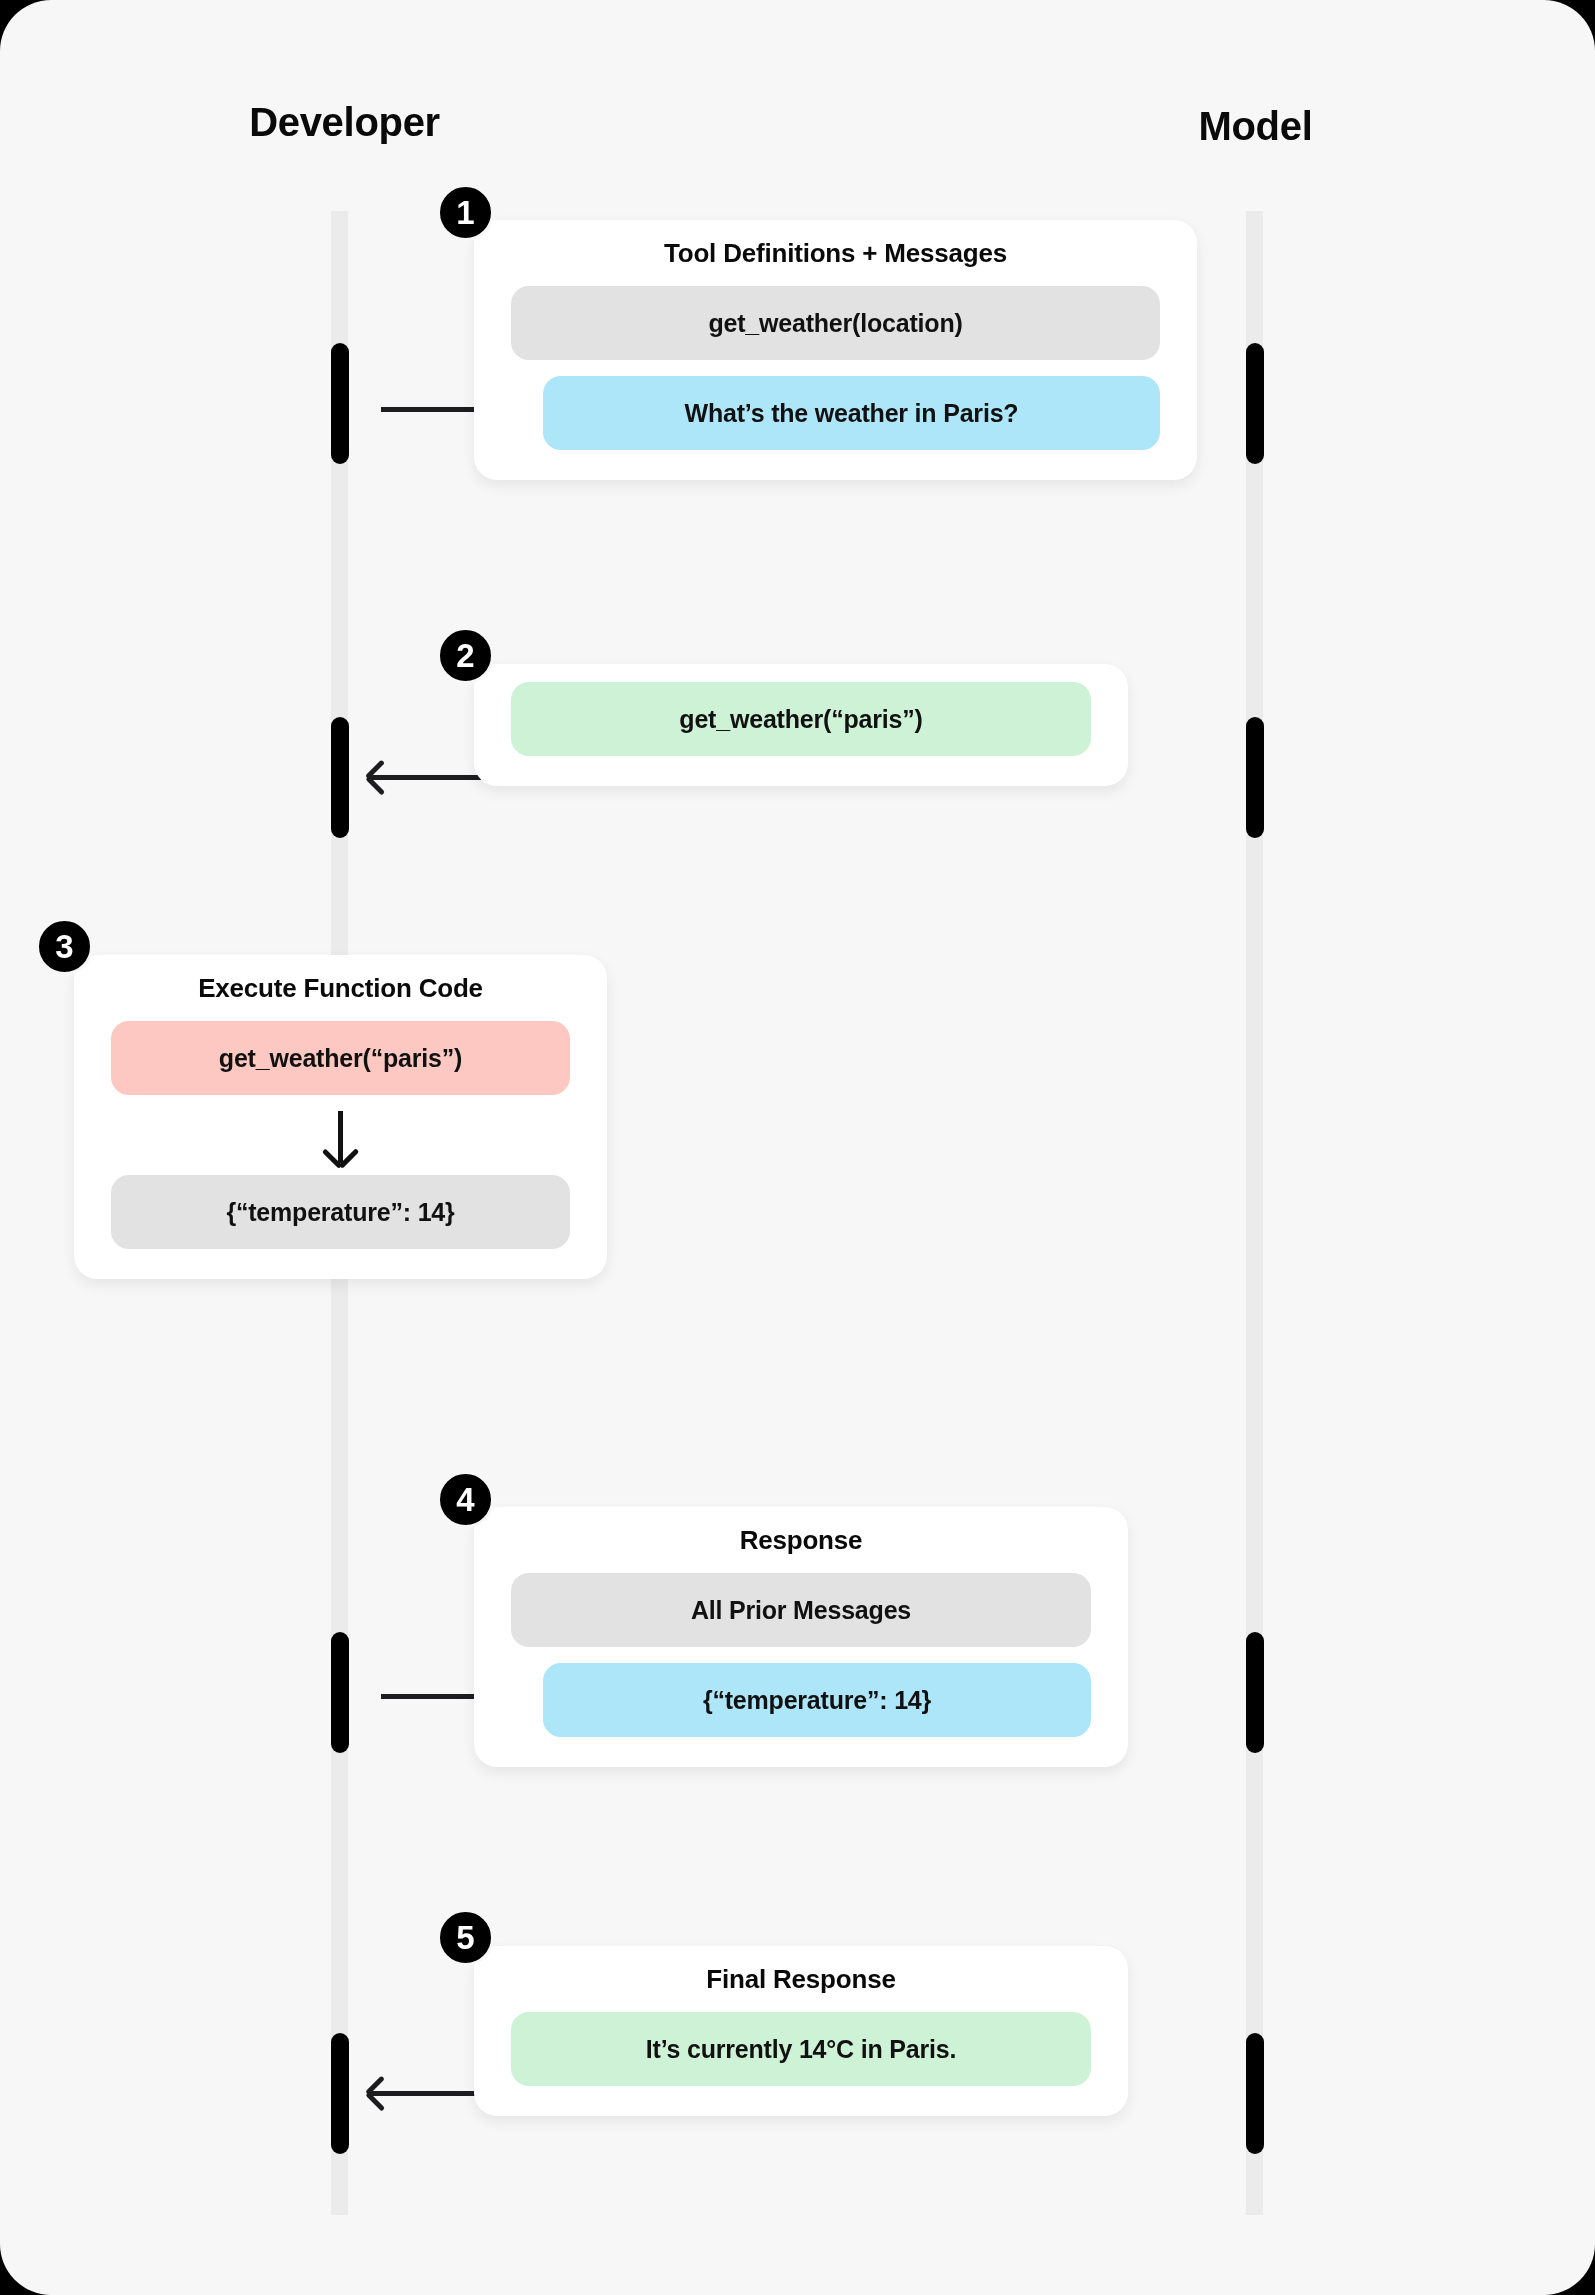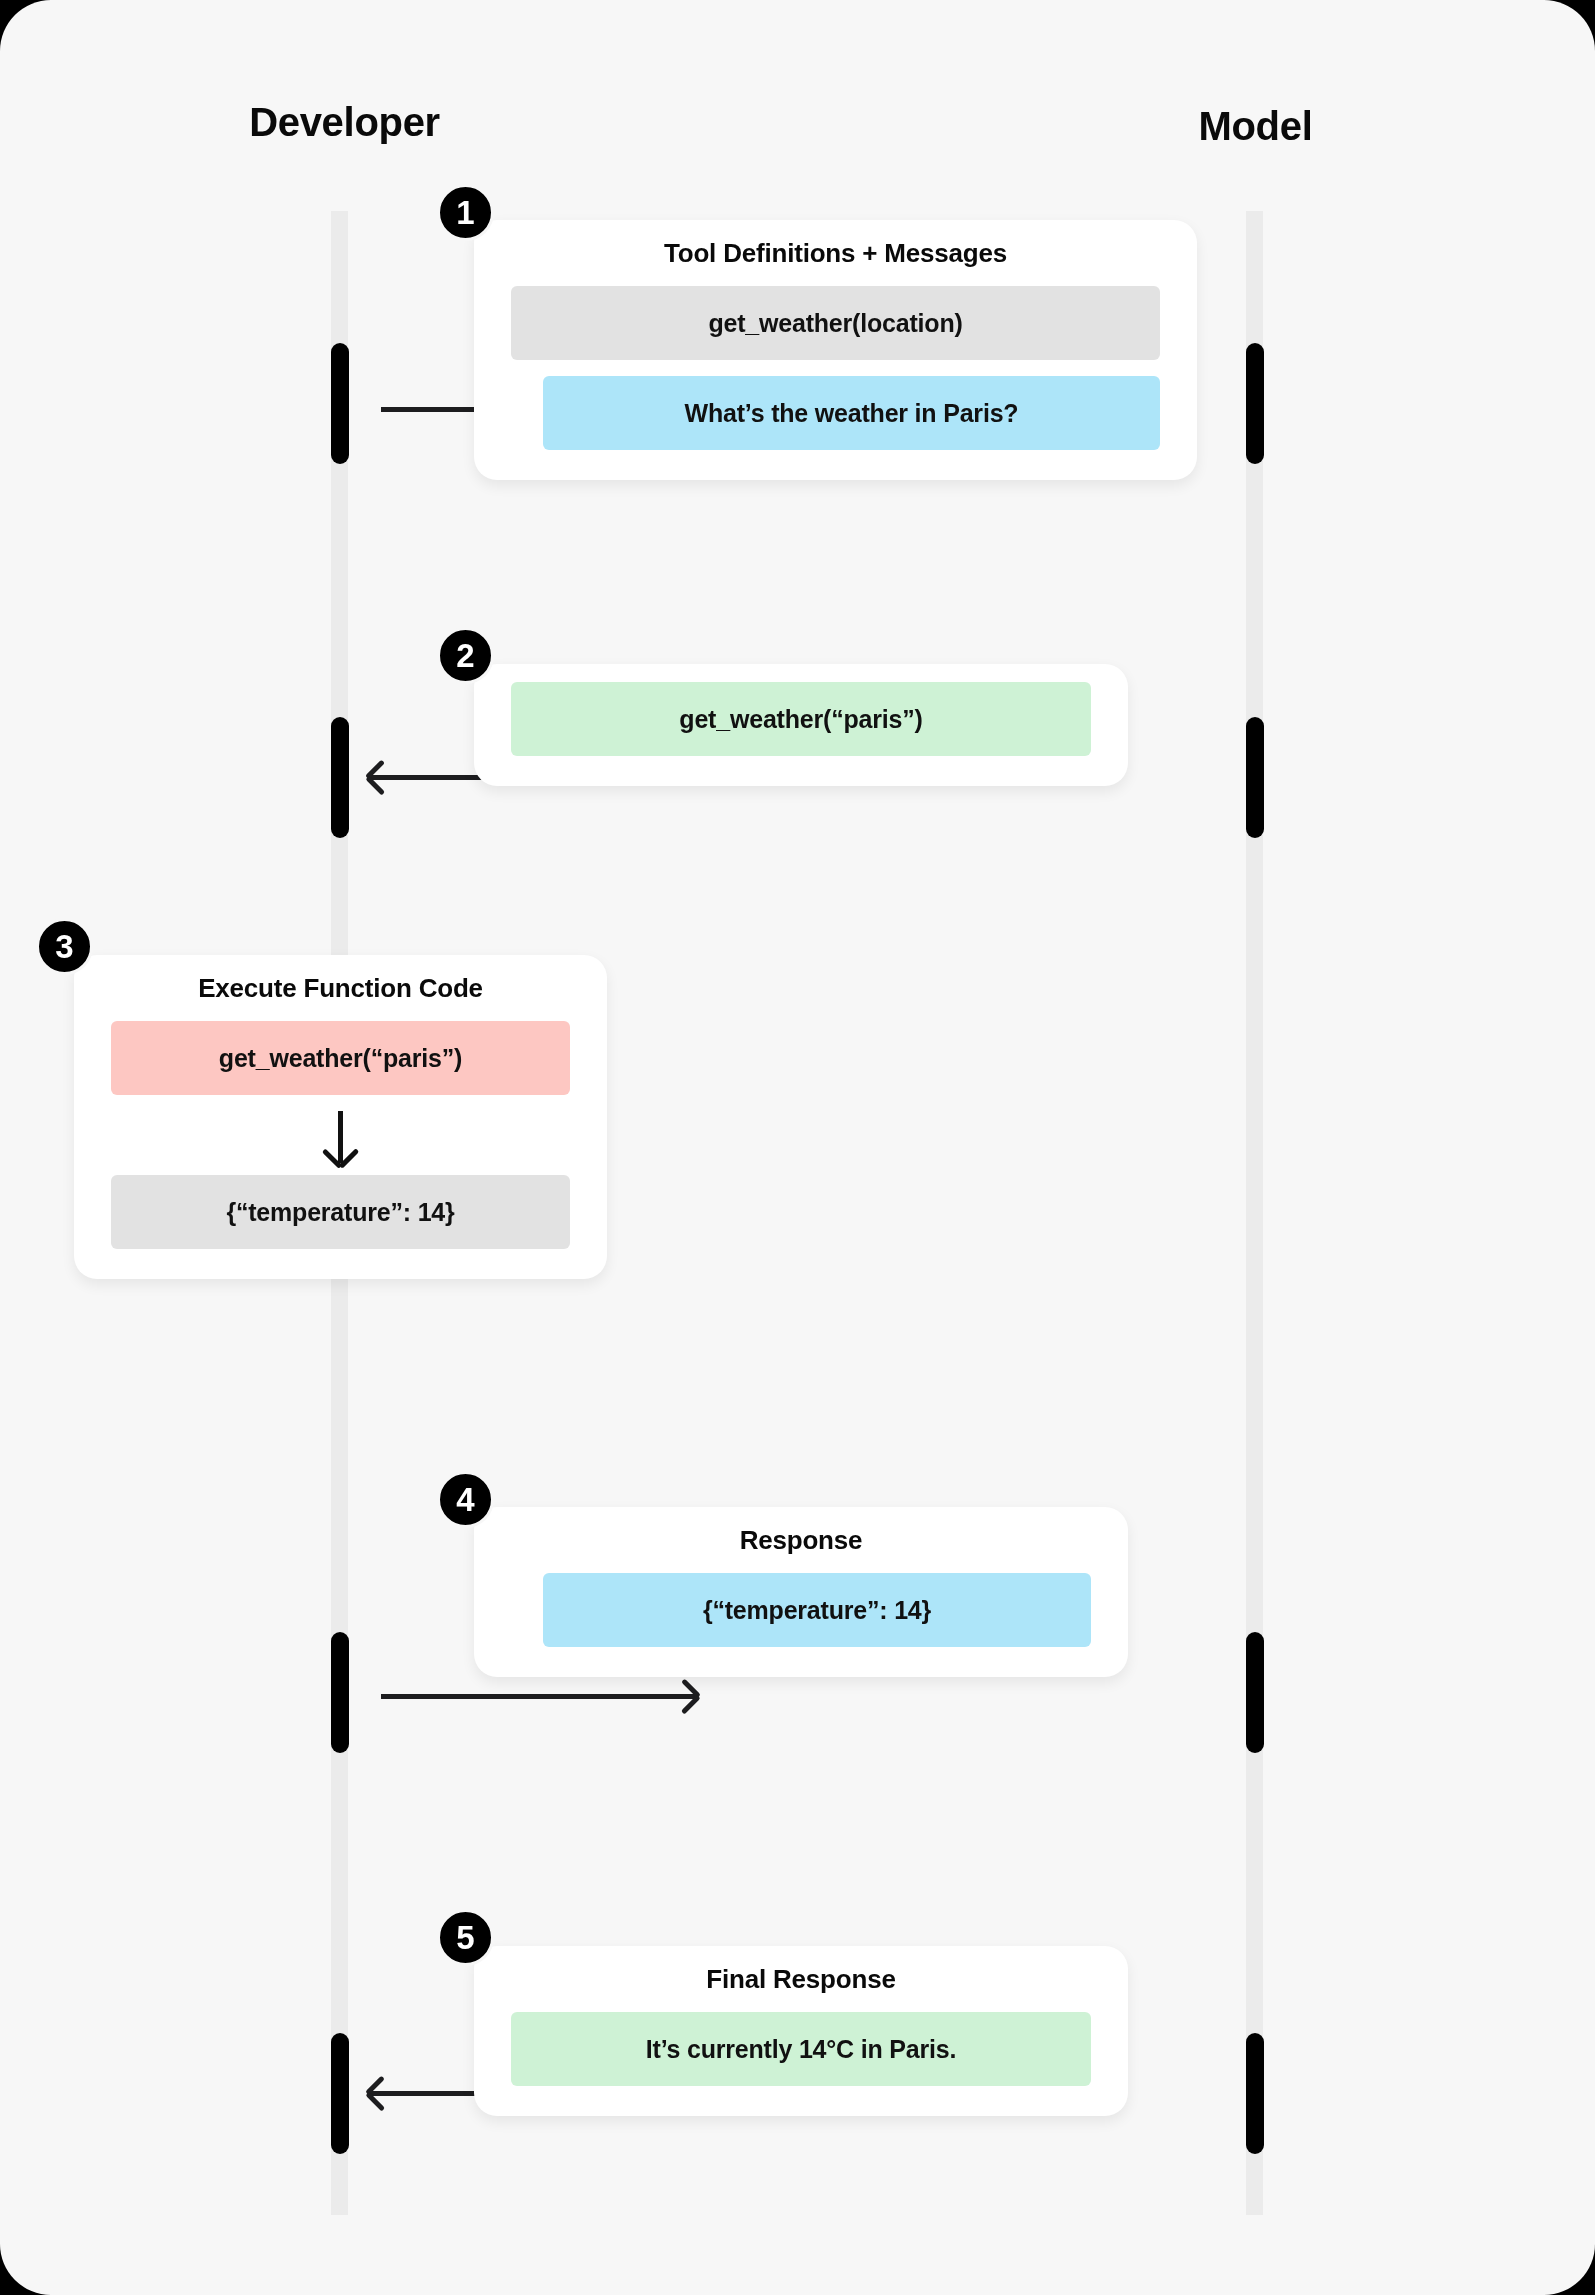--- a/index.html
+++ b/index.html
@@ -94,21 +94,21 @@
     text-align: center;
     letter-spacing: -0.2px;
     margin-bottom: 17px;
     white-space: nowrap;
   }
   .pill {
     display: flex;
     align-items: center;
     justify-content: center;
     height: 74px;
-    border-radius: 6px;
+    border-radius: 18px;
     font-size: 25px;
     font-weight: 600;
     color: #111111;
     letter-spacing: -0.2px;
     margin-bottom: 16px;
     white-space: nowrap;
   }
   .pill:last-child { margin-bottom: 0; }
   .pill.gray  { background: #E2E2E2; }
   .pill.blue  { background: #ADE5F9; font-weight: 700; margin-left: 32px; }
@@ -216,20 +216,21 @@
   <div class="arrow right" style="left:381px; top:1694px; width:316px;">
     <span class="shaft"></span>
     <span class="head">
       <i class="a"></i>
         <i class="b"></i>
     </span>
   </div>
 
   <div class="card" style="left:474px; top:1507px; width:654px;">
     <div class="card-title">Response</div>
+    <div class="pill gray">All Prior Messages</div>
     <div class="pill blue">{“temperature”: 14}</div>
   </div>
   <div class="badge" style="left:437px; top:1471px;">4</div>
 
   <div class="activation" style="left:331px; top:2033px; height:121px;"></div>
   <div class="activation" style="left:1246px; top:2033px; height:121px;"></div>
   <div class="arrow left" style="left:369px; top:2091px; width:316px;">
     <span class="shaft"></span>
     <span class="head">
       <i class="a"></i>

